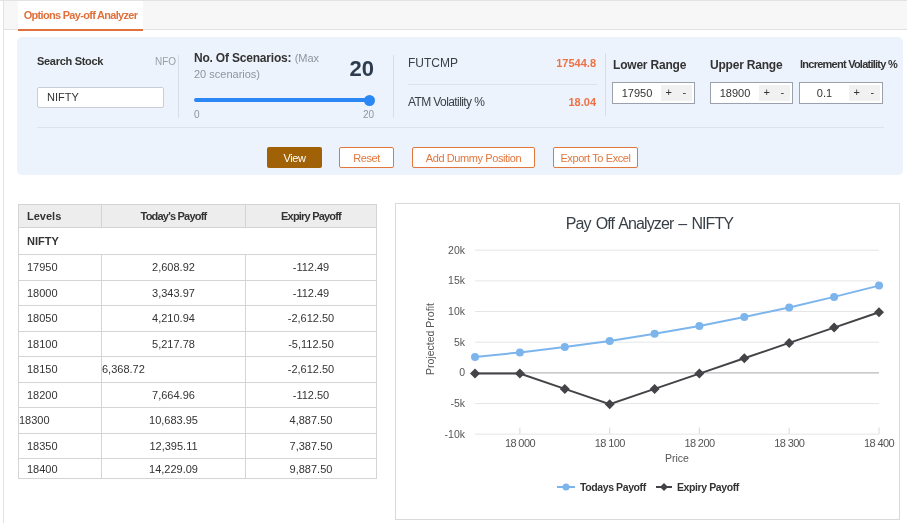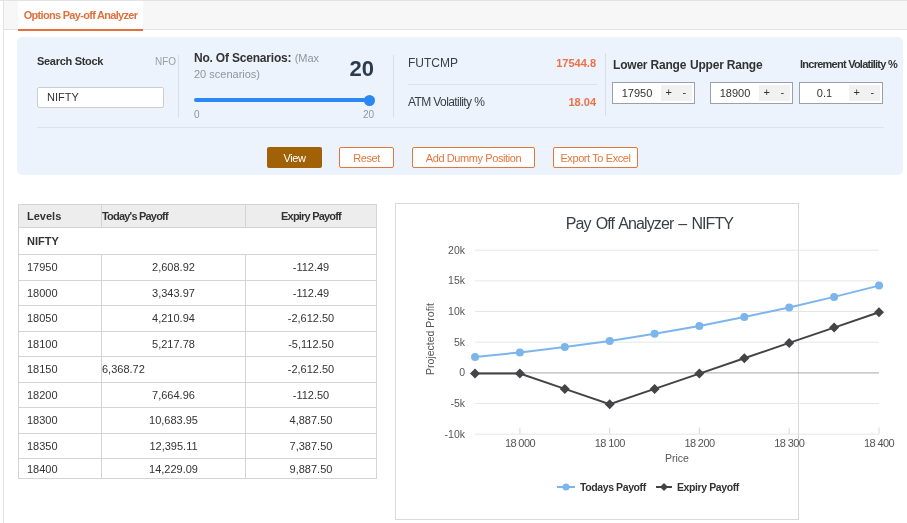--- a/index.html
+++ b/index.html
@@ -60,21 +60,21 @@
   <div class="abs vline" style="left:605px;top:53px;height:63px;"></div>
 
   <div class="abs lbl" style="left:613px;top:58px;font-size:12px;letter-spacing:-0.2px;">Lower Range</div>
   <div class="grp" style="left:612px;width:83px;">
       <span class="val">17950</span>
       <span class="pm">
         <span>+</span>
         <span>-</span>
       </span>
     </div>
-  <div class="abs lbl" style="left:690px;top:58px;font-size:12px;letter-spacing:-0.2px;">Upper Range</div>
+  <div class="abs lbl" style="left:710px;top:58px;font-size:12px;letter-spacing:-0.2px;">Upper Range</div>
   <div class="grp" style="left:710px;width:83px;">
       <span class="val">18900</span>
       <span class="pm">
         <span>+</span>
         <span>-</span>
       </span>
     </div>
   <div class="abs lbl" style="left:800px;top:58px;letter-spacing:-0.75px;">Increment Volatility %</div>
   <div class="grp" style="left:799px;width:84px;">
       <span class="val">0.1</span>
@@ -89,21 +89,21 @@
   <div class="btn" style="left:267px;width:55px;background:#a16207;color:#fff;">View</div>
   <div class="btn outline" style="left:339px;width:55px;">Reset</div>
   <div class="btn outline" style="left:412px;width:123px;">Add Dummy Position</div>
   <div class="btn outline" style="left:553px;width:85px;">Export To Excel</div>
 
   <div class="abs" style="left:18px;top:204px;">
     <table class="tbl">
       <tbody>
           <tr style="height:23px;background:#ededed;font-weight:bold;">
         <td style="width:83px;padding-left:8px;">Levels</td>
-        <td style="width:144px;letter-spacing:-0.8px;">Today's Payoff</td>
+        <td style="width:144px;text-align:center;letter-spacing:-0.8px;">Today's Payoff</td>
         <td style="width:131px;text-align:center;letter-spacing:-0.8px;">Expiry Payoff</td>
       </tr>
       <tr style="height:27px;font-weight:bold;">
             <td colspan="3" style="padding-left:8px;">NIFTY</td>
           </tr>
       <tr style="height:25.5px;">
             <td style="padding-left:8px;">17950</td>
             <td style="text-align:center;">2,608.92</td>
             <td style="text-align:center;">-112.49</td>
           </tr>
@@ -126,39 +126,39 @@
             <td style="padding-left:8px;">18150</td>
             <td style="text-align:left;">6,368.72</td>
             <td style="text-align:center;">-2,612.50</td>
           </tr>
       <tr style="height:25.5px;">
             <td style="padding-left:8px;">18200</td>
             <td style="text-align:center;">7,664.96</td>
             <td style="text-align:center;">-112.50</td>
           </tr>
       <tr style="height:25.5px;">
-            <td style="padding-left:8px;">18300</td>
+            <td style="">18300</td>
             <td style="text-align:center;">10,683.95</td>
             <td style="text-align:center;">4,887.50</td>
           </tr>
       <tr style="height:25.5px;">
             <td style="padding-left:8px;">18350</td>
             <td style="text-align:center;">12,395.11</td>
             <td style="text-align:center;">7,387.50</td>
           </tr>
       <tr style="height:20px;">
             <td style="padding-left:8px;">18400</td>
             <td style="text-align:center;">14,229.09</td>
             <td style="text-align:center;">9,887.50</td>
           </tr>
     </tbody>
       </table>
   </div>
 
-  <div class="abs" style="left:395px;top:203px;width:404px;height:317px;border:1px solid #d9d9d9;background:#fff;">
+  <div class="abs" style="left:395px;top:203px;width:505px;height:317px;border:1px solid #d9d9d9;background:#fff;">
     <svg width="503" height="313" viewBox="0 0 503 313">
       <text x="253.5" y="25.3" text-anchor="middle" font-size="16" fill="#383f47" letter-spacing="-0.9" word-spacing="1.5">Pay Off Analyzer – NIFTY</text>
       <g transform="translate(2 0)">
 
       <g stroke="#e6e6e6" stroke-width="1">
         <line x1="77" y1="46.2" x2="481" y2="46.2"></line>
         <line x1="77" y1="76.9" x2="481" y2="76.9"></line>
         <line x1="77" y1="107.5" x2="481" y2="107.5"></line>
         <line x1="77" y1="138.2" x2="481" y2="138.2"></line>
         <line x1="77" y1="199.5" x2="481" y2="199.5"></line>

